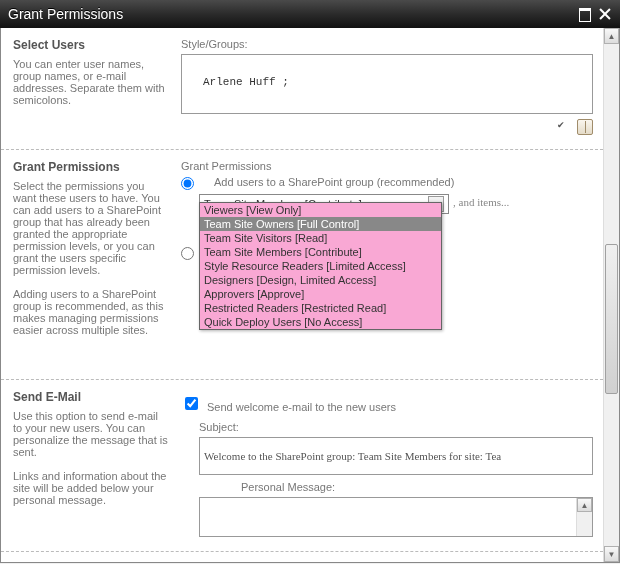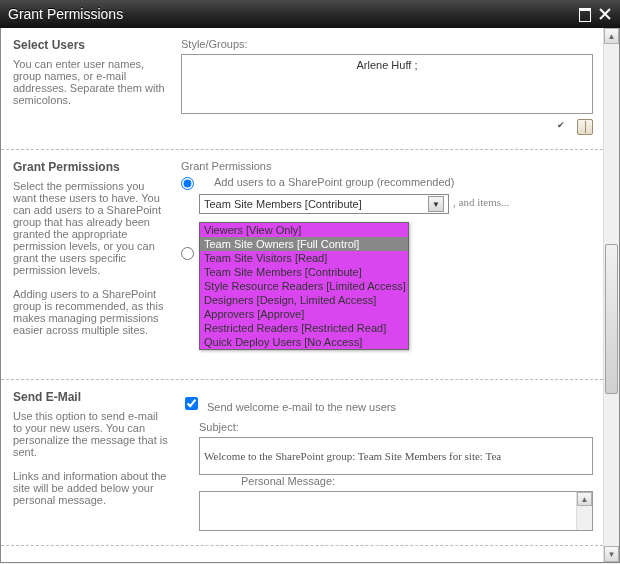--- a/index.html
+++ b/index.html
@@ -90,26 +90,25 @@
     padding: 0 10px 0 0;
     color: #777;
   }
   .label {
     margin: 0 0 4px 0;
   }
   textarea.usersbox {
     width: 100%;
     height: 60px;
     border: 1px solid #999;
-    font-family: Liberation Sans, sans-serif;
+    font-family: Liberation Mono, monospace;
     font-size: 11px;
     color: #333;
-    padding: 4px;
+    padding: 21px;
     resize: none;
-    text-align: center;
   }
   .belowicons {
     display: flex;
     justify-content: flex-end;
     gap: 4px;
     margin-top: 3px;
   }
   .checker-icon, .book-icon {
     width: 16px; height: 16px; display:inline-block;
     border: none;
@@ -141,24 +140,24 @@
   }
   .combo-arrow {
     width: 16px; height: 16px;
     background: linear-gradient(#f4f4f4,#d8d8d8);
     border: 1px solid #999;
     display: flex; align-items:center; justify-content:center;
     font-size: 8px; color:#333;
   }
   .listbox {
     position: absolute;
-    top: 28px;
+    top: 8px;
     left: 0;
-    width: 210px;
-    background: #d946ef;
+    width: 243px;
+    background: #f9a8d4;
     border: 1px solid #666;
     box-shadow: 1px 1px 3px rgba(0,0,0,0.3);
     z-index: 10;
   }
   .listitem {
     padding: 1px 4px;
     color: #333;
     white-space: nowrap;
   }
   .listitem.sel {
@@ -280,21 +279,21 @@
       <div>Links and information about the site will be added below your personal message.</div>
     </div>
     <div class="main">
       <div class="email-check">
         <input type="checkbox" checked="" style="">
         <span>Send welcome e-mail to the new users</span>
       </div>
       <div class="indent">
         <div class="label">Subject:</div>
         <input type="text" class="subject-input" value="Welcome to the SharePoint group: Team Site Members for site: Tea" style="">
-        <div class="label" style="padding-left:42px;">Personal Message:</div>
+        <div class="label" style="margin-top:6px;padding-left:42px;">Personal Message:</div>
         <div class="msg-box">
           <div class="inner-sb">
             <div class="sb-btn">▲</div>
           </div>
         </div>
       </div>
     </div>
   </div>
 
 

